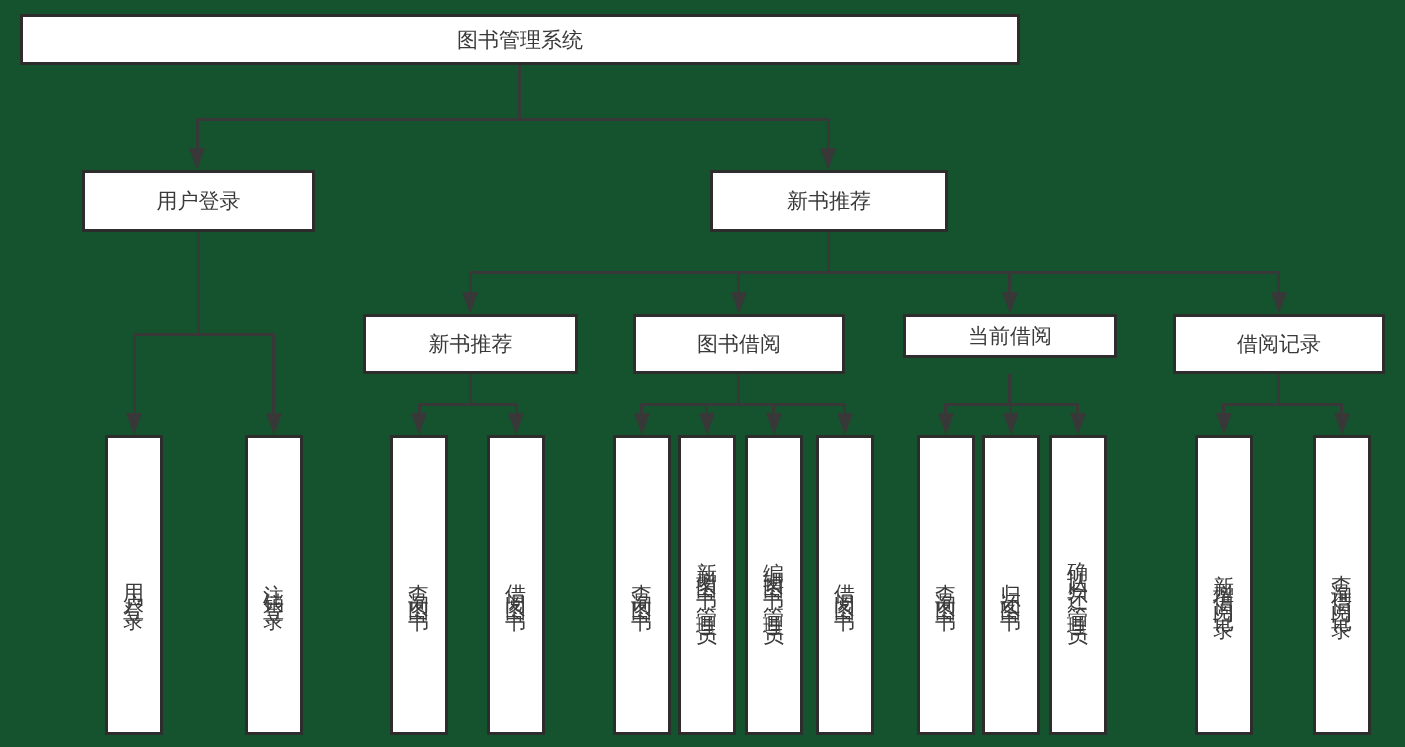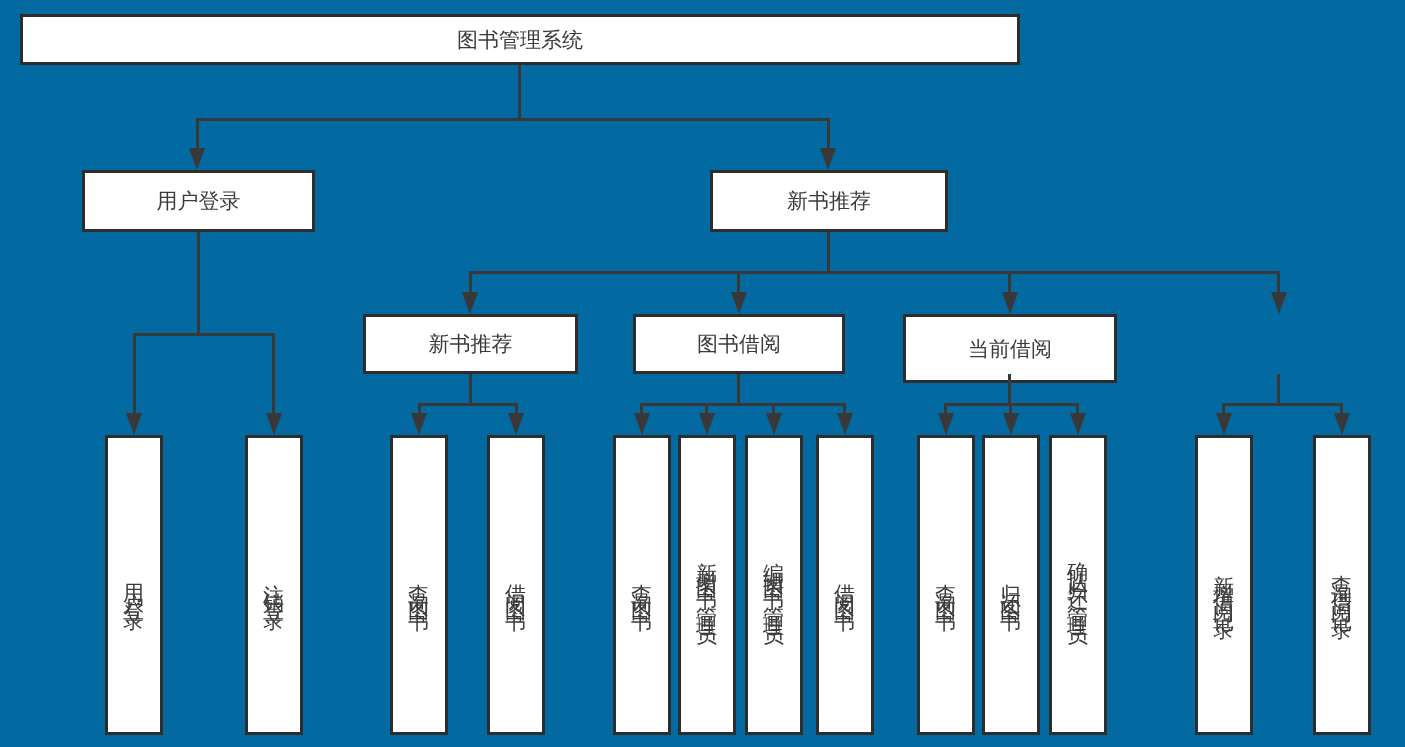--- a/index.html
+++ b/index.html
@@ -1,16 +1,16 @@
 <!DOCTYPE html>
 <html><head>
 <meta charset="utf-8">
 <style>
   html,body{margin:0;padding:0;background:#ffffff;}
-  .stage{position:relative;width:1405px;height:747px;background:#0369a1;overflow:hidden;
+  .stage{position:relative;width:1405px;height:747px;background:#14532d;overflow:hidden;
          font-family:"Liberation Sans",sans-serif;}
   .box{position:absolute;display:flex;align-items:center;justify-content:center;
        border:3px solid #2d2d2d;background:#ffffff;color:#3a3a3a;font-size:21px;
        box-sizing:border-box;}
   .leaf span{writing-mode:vertical-rl;text-orientation:mixed;letter-spacing:9px;
              line-height:1.1;white-space:nowrap;}
   .hline{position:absolute;height:3px;background:#383838;}
   .vline{position:absolute;width:3px;background:#383838;}
   .arrow{position:absolute;width:0;height:0;border-left:8px solid transparent;
          border-right:8px solid transparent;border-top:22px solid #383838;}
@@ -32,22 +32,25 @@
   <div class="box" style="left:710px;top:170px;width:238px;height:62px;">
     <span>新书推荐</span>
   </div>
 
   <div class="box" style="left:363px;top:314px;width:215px;height:60px;">
     <span>新书推荐</span>
   </div>
   <div class="box" style="left:633px;top:314px;width:212px;height:60px;">
     <span>图书借阅</span>
   </div>
-  <div class="box" style="left:903px;top:314px;width:214px;height:69px;">
+  <div class="box" style="left:903px;top:314px;width:214px;height:44px;">
     <span>当前借阅</span>
+  </div>
+  <div class="box" style="left:1173px;top:314px;width:212px;height:60px;">
+    <span>借阅记录</span>
   </div>
 
   <div class="box leaf" style="left:105px;top:435px;width:58px;height:300px;">
     <span>用户登录</span>
   </div>
   <div class="box leaf" style="left:245px;top:435px;width:58px;height:300px;">
     <span>注销登录</span>
   </div>
   <div class="box leaf" style="left:390px;top:435px;width:58px;height:300px;">
     <span>查询图书</span>

